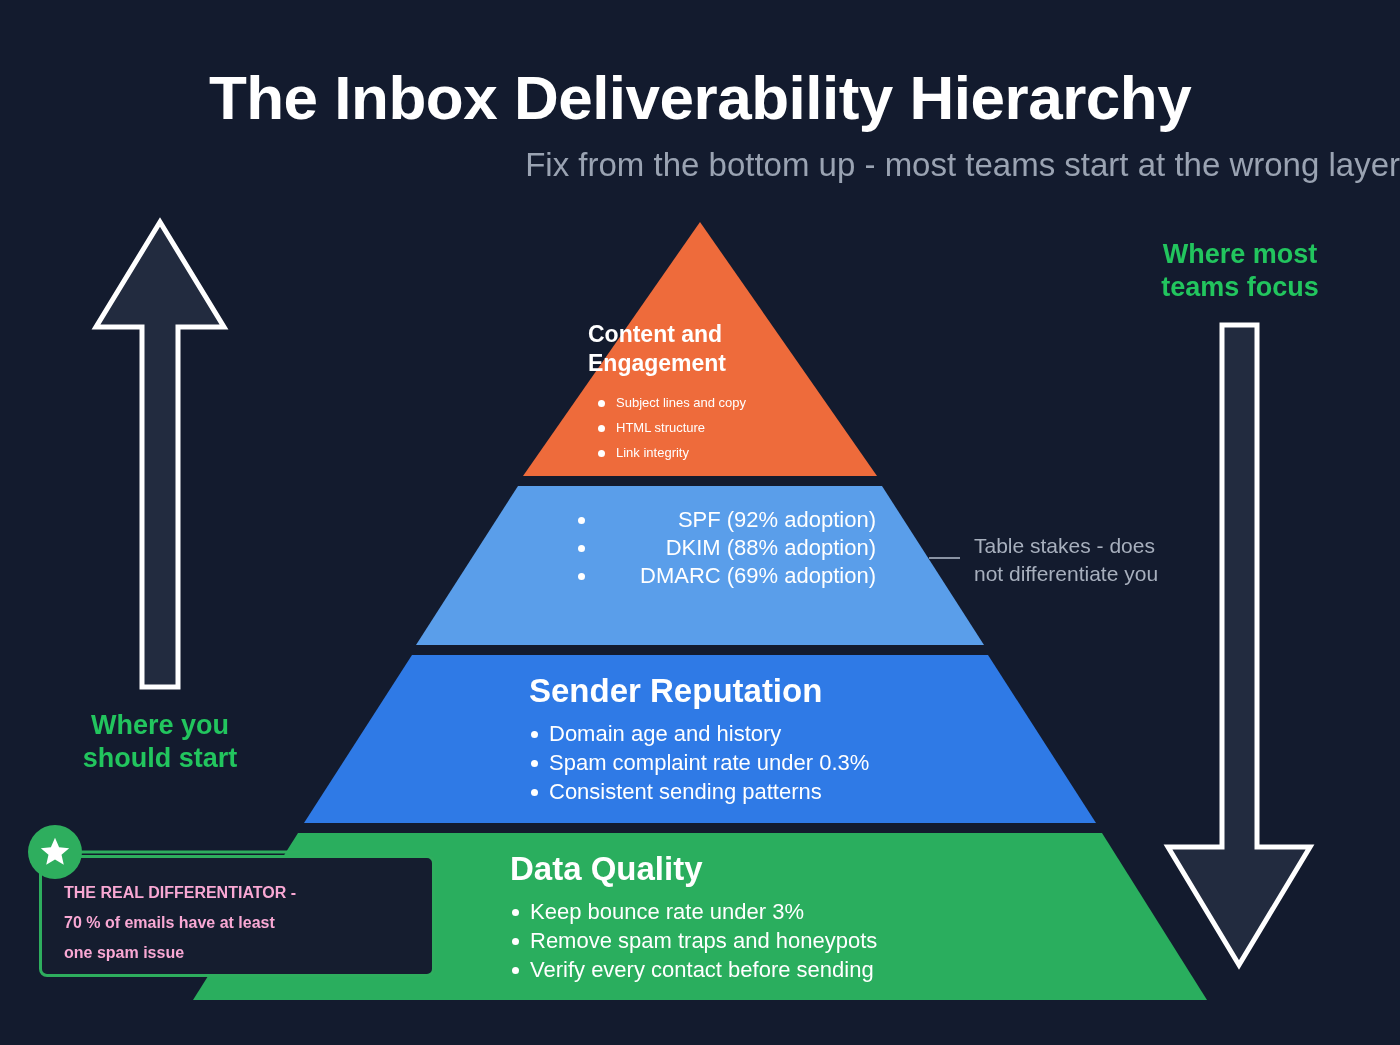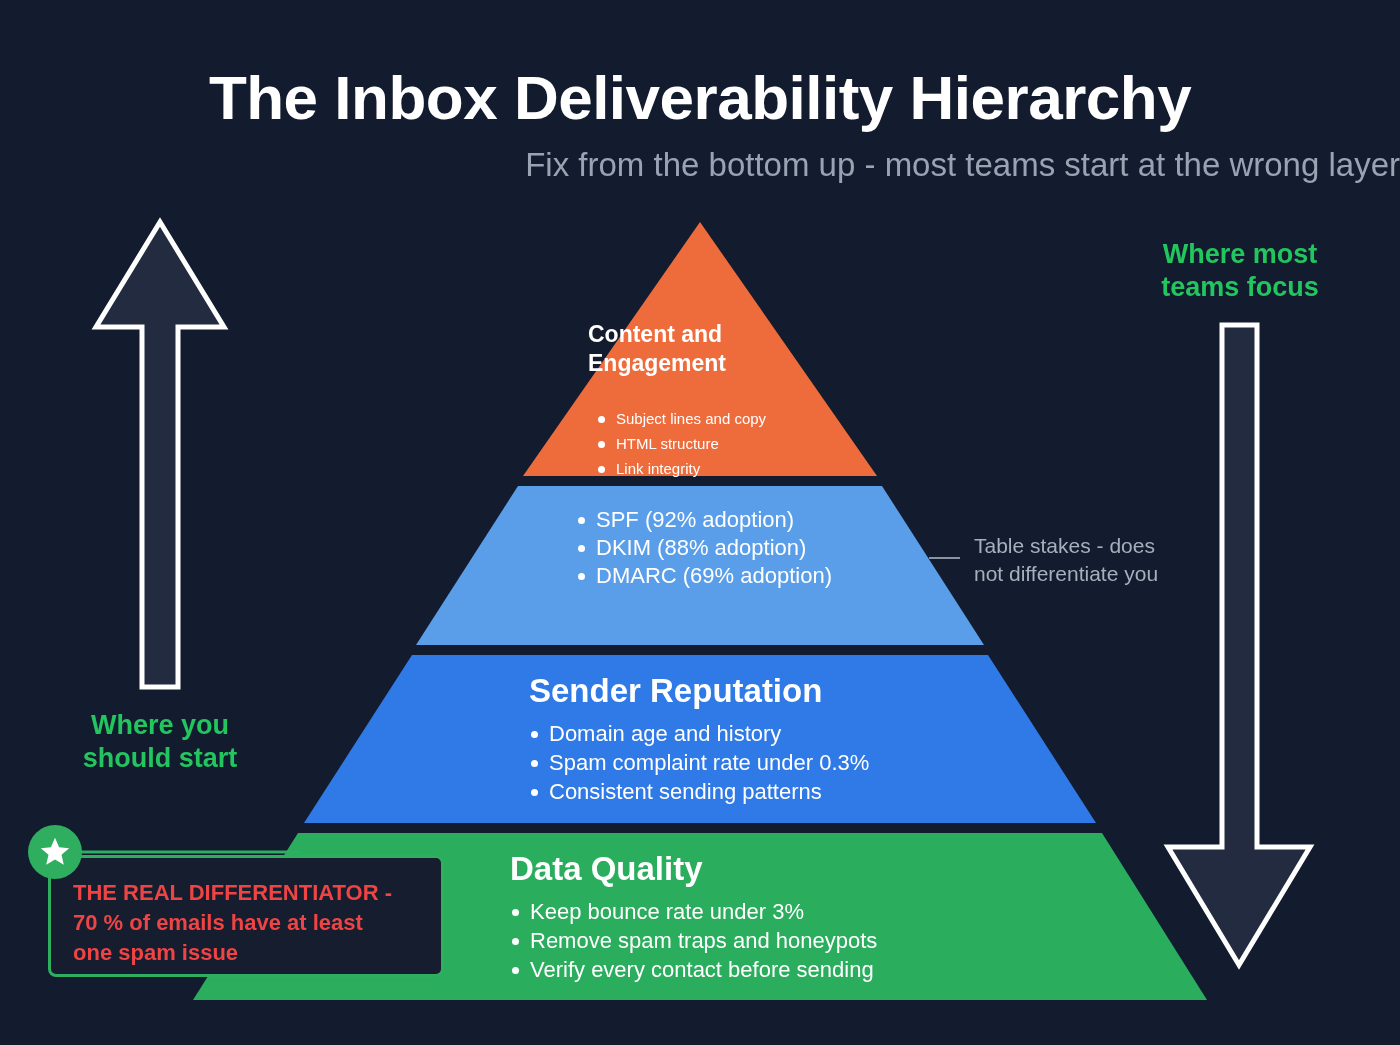--- a/index.html
+++ b/index.html
@@ -30,24 +30,24 @@
     content: ""; position: absolute; left: 2px; top: 50%;
     width: 7px; height: 7px; margin-top: -3px; border-radius: 50%; background: #ffffff;
   }
   .side-label {
     position: absolute; text-align: center; font-weight: bold; font-size: 27px; line-height: 33px; color: #22c55e;
   }
   .note {
     position: absolute; left: 974px; top: 532px; font-size: 21px; line-height: 28px; color: #a7afbd;
   }
   .callout {
-    position: absolute; left: 48px; top: 855px; width: 396px; height: 122px;
+    position: absolute; left: 39px; top: 855px; width: 396px; height: 122px;
     background: #151d2f; border: 3px solid #2eae5e; border-radius: 8px;
     box-sizing: border-box; padding: 20px 20px 0 22px;
-    font-size: 22px; font-weight: bold; line-height: 30px; color: #ef4444;
+    font-size: 16px; font-weight: bold; line-height: 30px; color: #f9a8d4;
   }
   .star-badge {
     position: absolute; left: 28px; top: 825px; width: 54px; height: 54px; border-radius: 50%;
     background: #2eae5e; display: flex; align-items: center; justify-content: center;
   }
 </style>
 </head>
 <body>
 
 <div class="title">The Inbox Deliverability Hierarchy</div>
@@ -69,29 +69,29 @@
   </g>
 
   <line x1="929" y1="558" x2="960" y2="558" stroke="#8a93a3" stroke-width="2"></line>
 
   <line x1="80" y1="852" x2="300" y2="852" stroke="#2eae5e" stroke-width="3"></line>
   <line x1="55" y1="878" x2="55" y2="975" stroke="#2eae5e" stroke-width="3"></line>
 </svg>
 
 <div class="layer-text" style="left:596px; top:320px; width:210px;">
   <div class="layer-title" style="font-size:23px; line-height:29px; width:210px; margin-left:-8px;">Content and Engagement</div>
-  <ul class="layer-list" style="margin-top:28px; font-size:15px; line-height:25px;">
+  <ul class="layer-list" style="margin-top:12px; font-size:13px; line-height:25px;">
     <li>Subject lines and copy</li>
     <li>HTML structure</li>
     <li>Link integrity</li>
   </ul>
 </div>
 
 <div class="layer-text" style="left:576px; top:500px; width:300px;">
-  <ul class="layer-list" style="margin-top:6px; font-size:22px; line-height:28px;">
+  <ul class="layer-list" style="margin-top:6px; font-size:22px; line-height:28px;text-align:right;">
     <li>SPF (92% adoption)</li>
     <li>DKIM (88% adoption)</li>
     <li>DMARC (69% adoption)</li>
   </ul>
 </div>
 
 <div class="layer-text" style="left:529px; top:671px; width:380px;">
   <div class="layer-title" style="font-size:33px; line-height:40px; width:342px;">Sender Reputation</div>
   <ul class="layer-list" style="margin-top:8px; font-size:22px; line-height:29px;">
     <li>Domain age and history</li>

